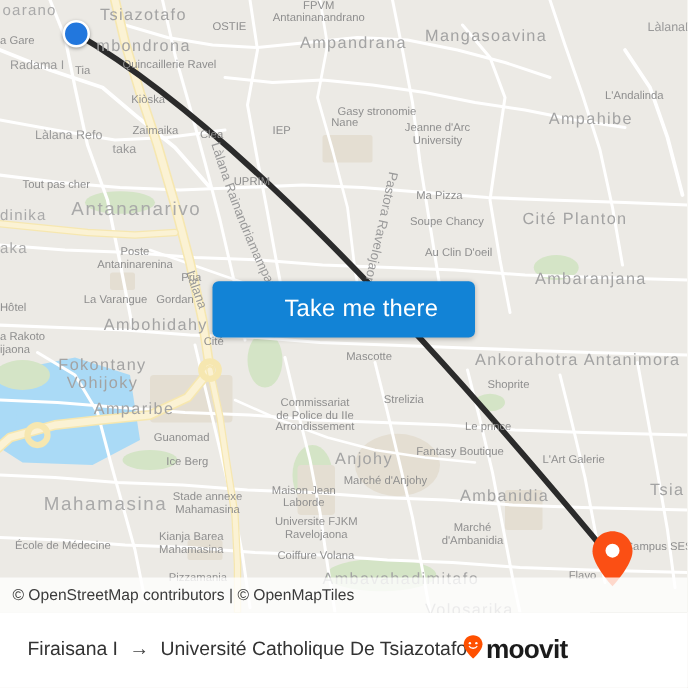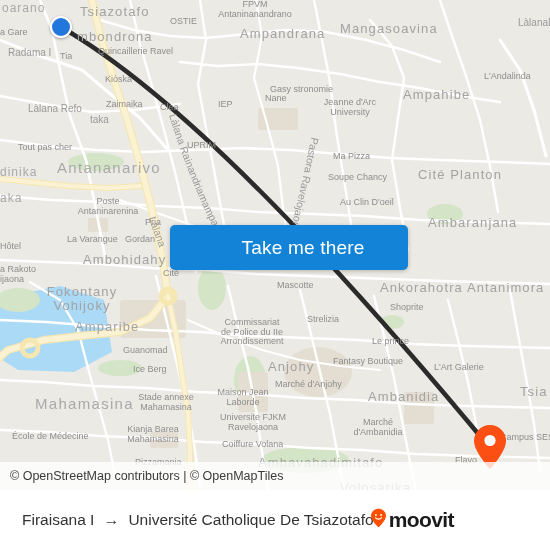--- a/index.html
+++ b/index.html
@@ -60,21 +60,21 @@
   }
   #dest-marker {
     position: absolute; left: 473px; top: 424px;
     width: 34px; height: 46px;
   }
 
   
   #take-me-there {
     position: absolute;
     left: 170px; top: 225px;
-    width: 238px; height: 45px;
+    width: 210px; height: 45px;
     background: #1283d6;
     color: #ffffff;
     border: none;
     border-radius: 5px;
     font-size: 19px;
     font-family: "Liberation Sans", sans-serif;
     letter-spacing: .2px;
     cursor: pointer;
     box-shadow: 0 1px 4px rgba(0,0,0,.25);
     padding-left: 28px;
@@ -220,21 +220,21 @@
         <div class="lbl neigh" style="left: 240px; top: 27px;">Ampandrana</div>
         <div class="lbl neigh" style="left: 340px; top: 22px;">Mangasoavina</div>
         <div class="lbl street" style="left: 518px; top: 18px;">LàlanaDo</div>
         <div class="lbl poi" style="left: 0px; top: 28px;">a Gare</div>
         <div class="lbl neigh" style="left: 77px; top: 30px;">mbondrona</div>
         <div class="lbl poi" style="left: 98px; top: 47px;">Quincaillerie Ravel</div>
         <div class="lbl poi" style="left: 270px; top: 61px; margin-top: 24px;">Gasy stronomie</div>
         <div class="lbl poi" style="left: 484px; top: 72px;">L'Andalinda</div>
         <div class="lbl poi" style="left: 105px; top: 75px;">Kiòska</div>
         <div class="lbl poi" style="left: 60px; top: 52px;">Tia</div>
-        <div class="lbl neigh" style="left: 403px; top: 88px;">Ampahibe</div>
+        <div class="lbl neigh" style="left: 403px; top: 88px; padding-left: 36px;">Ampahibe</div>
         <div class="lbl poi" style="left: 265px; top: 94px; text-align: center;">Nane</div>
         <div class="lbl poi" style="left: 218px; top: 100px;">IEP</div>
         <div class="lbl poi" style="left: 106px; top: 100px;">Zaimaika</div>
         <div class="lbl poi" style="left: 160px; top: 103px;">Clea</div>
         <div class="lbl poi ctr" style="left: 350px; top: 98px;">Jeanne d'Arc
 University</div>
         <div class="lbl street" style="left: 8px; top: 48px;">Radama I</div>
         <div class="lbl street" style="left: 28px; top: 104px;">Làlana Refo</div>
         <div class="lbl street" style="left: 90px; top: 115px;">taka</div>
         <div class="lbl poi" style="left: 165px; top: 141px; padding-left: 22px;">UPRIM</div>

